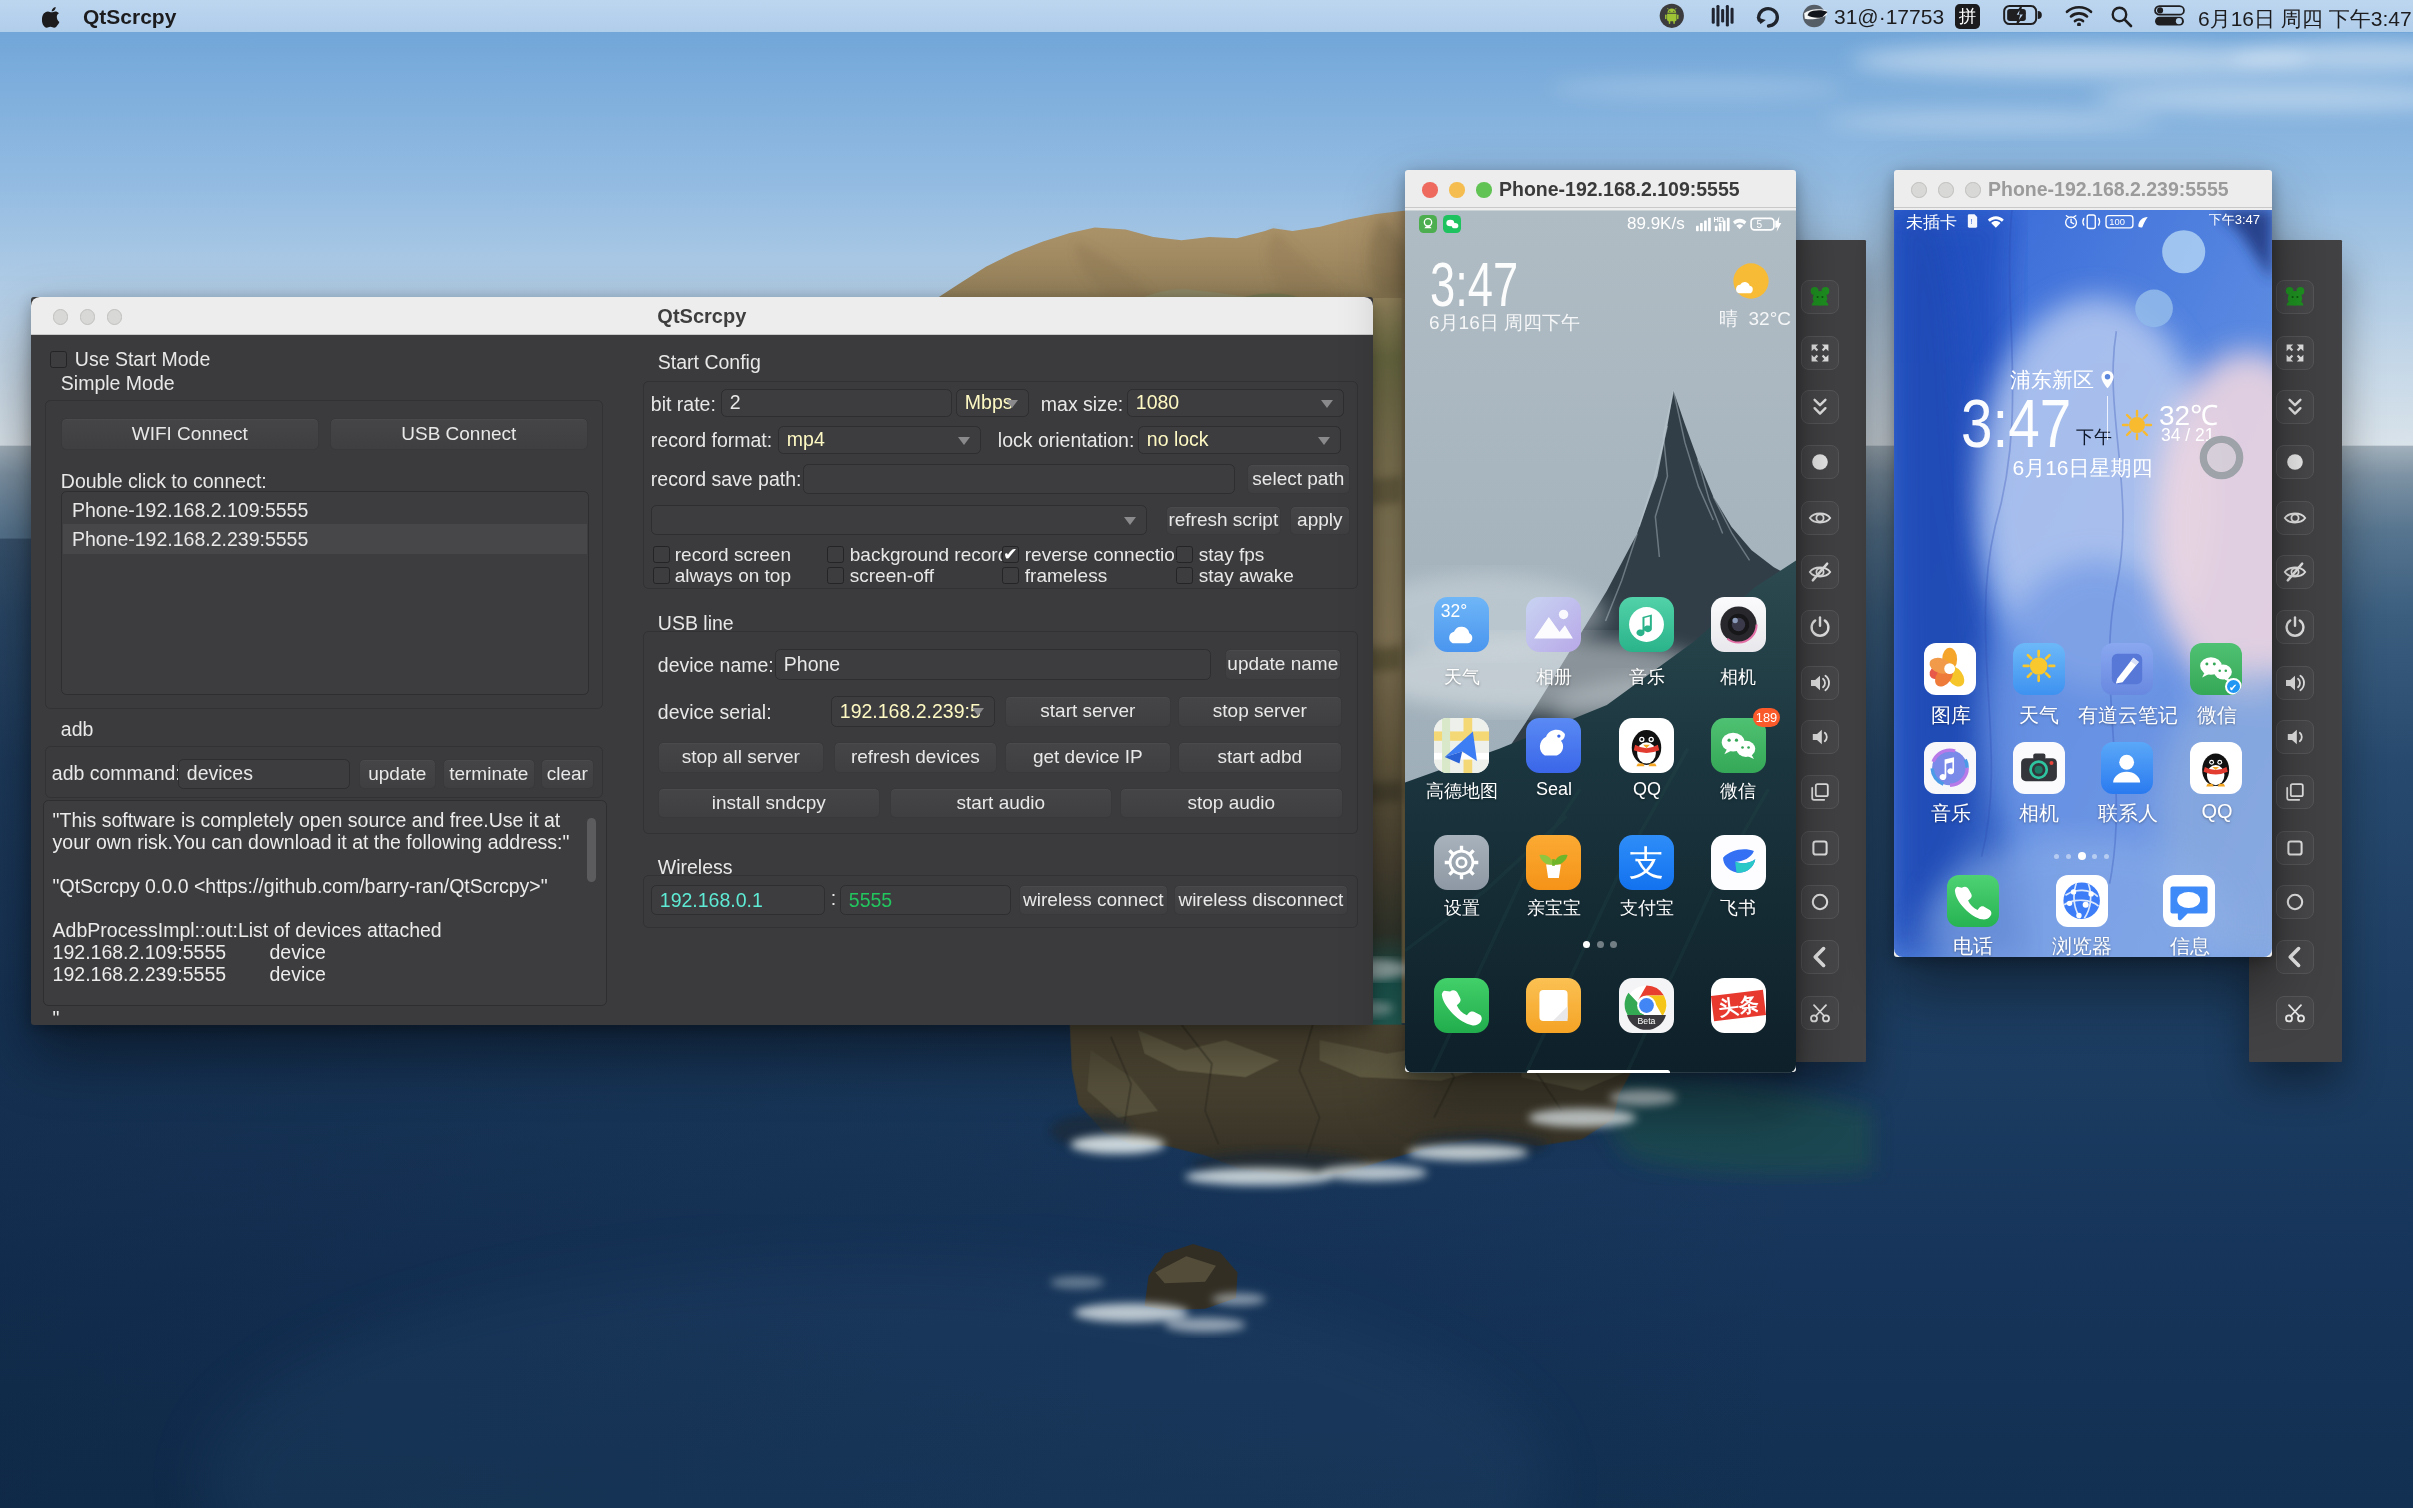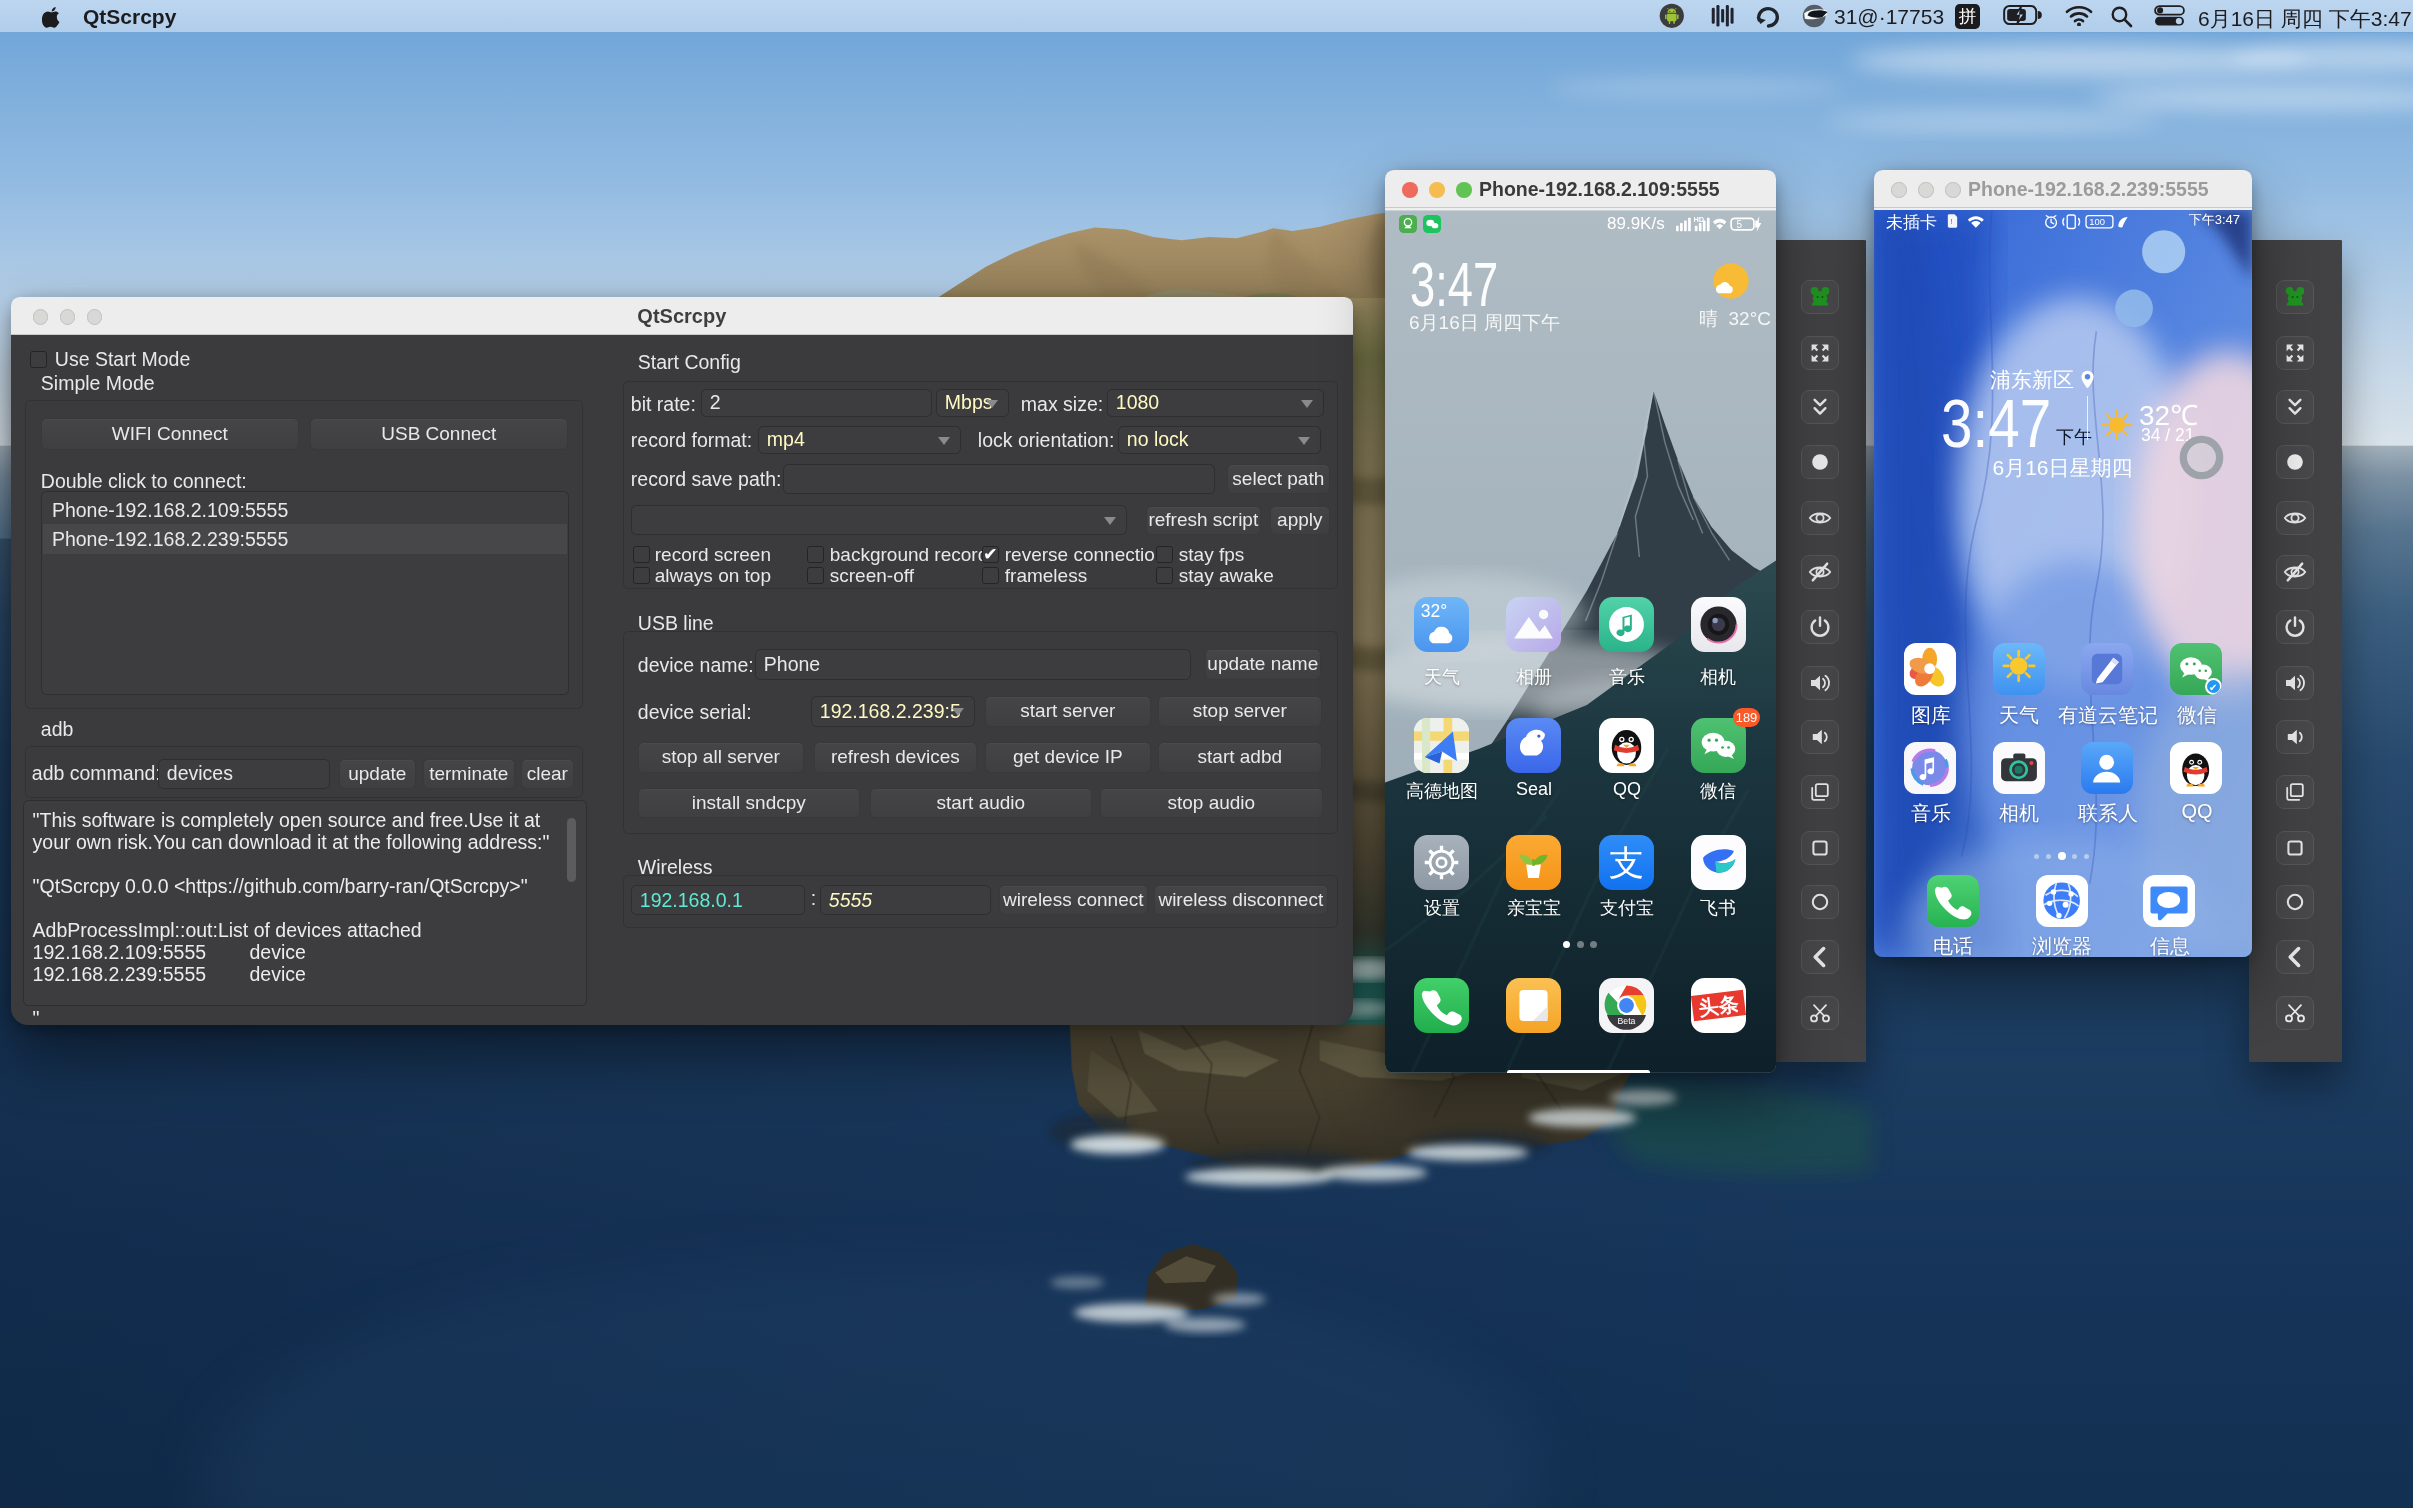--- a/index.html
+++ b/index.html
@@ -3,21 +3,21 @@
 <meta charset="utf-8">
 <style>
 * { margin:0; padding:0; box-sizing:border-box; }
 html,body { width:2413px; height:1508px; overflow:hidden; font-family:"Liberation Sans", sans-serif; }
 body { position:relative; background:#456; }
 #wall { position:absolute; left:0; top:0; width:2413px; height:1508px; }
 
 #menubar { position:absolute; left:0; top:0; width:2413px; height:32px; background:linear-gradient(#bdd6f0,#b0cdea); display:flex; align-items:center; color:#1c1c1e; }
 #menubar .app { font-weight:bold; font-size:21px; }
 
-.win { position:absolute; border-radius:17px; box-shadow:0 30px 61px rgba(0,0,0,.45), 0 4px 16px rgba(0,0,0,.3); }
+.win { position:absolute; border-radius:3px; box-shadow:0 30px 61px rgba(0,0,0,.45), 0 4px 16px rgba(0,0,0,.3);margin-left:20px; }
 .tbar { position:absolute; left:0; top:0; right:0; height:38px; background:#ededed; border-radius:8.8px 8.8px 0 0; border-bottom:0.7px solid #c9c9c9; }
 .tl { position:absolute; top:12px; width:15.5px; height:15.5px; border-radius:50%; }
 .tl.gray { background:#d8d8d6; border:0.7px solid #c0c0be; }
 .ttxt { position:absolute; top:0; height:38px; width:100%; text-align:center; line-height:38px; font-size:20px; font-weight:bold; }
 
 .lbl { position:absolute; color:#e8e8e8; font-size:19.5px; white-space:nowrap; }
 .btn { position:absolute; background:linear-gradient(#454547,#3f3f41); border:1.3px solid #39393b; border-radius:5.4px; color:#e8e8e8; font-size:19px; text-align:center; white-space:nowrap; box-shadow:inset 0 0.7px 0 rgba(255,255,255,.04); }
 .inp { position:absolute; background:#3d3d3f; border:1.3px solid #2e2e30; border-radius:5.4px; color:#e8e8e8; font-size:19.5px; padding-left:8px; white-space:nowrap; }
 .cmb { position:absolute; background:#3d3d3f; border:1.3px solid #2e2e30; border-radius:5.4px; color:#fef9c3; font-size:19.5px; padding-left:8px; white-space:nowrap; }
 .cmb:after { content:""; position:absolute; right:9.4px; top:50%; margin-top:-3.4px; border-left:6.7px solid transparent; border-right:6.7px solid transparent; border-top:8px solid #8a8a8c; }
@@ -312,21 +312,21 @@
     <div class="btn" style="left:803px;top:407px;width:163px;height:31px;line-height:28px;">refresh devices</div>
     <div class="btn" style="left:974px;top:407px;width:166px;height:31px;line-height:28px;">get device IP</div>
     <div class="btn" style="left:1147px;top:407px;width:164px;height:31px;line-height:28px;">start adbd</div>
     <div class="btn" style="left:627px;top:453px;width:222px;height:30px;line-height:28px;">install sndcpy</div>
     <div class="btn" style="left:859px;top:453px;width:222px;height:30px;line-height:28px;">start audio</div>
     <div class="btn" style="left:1089px;top:453px;width:223px;height:30px;line-height:28px;">stop audio</div>
     <div class="lbl" style="left:627px;top:521px;">Wireless</div>
     <div class="gbox" style="left:612px;top:540px;width:715px;height:53px;"></div>
     <div class="inp" style="left:620px;top:550px;width:174px;height:30px;line-height:28px;color:#5eead4;">192.168.0.1</div>
     <div class="lbl" style="left:800px;top:552px;">:</div>
-    <div class="inp" style="left:809px;top:550px;width:171px;height:30px;line-height:28px;color:#fef9c3;font-style:italic;">5555</div>
+    <div class="inp" style="left:809px;top:550px;width:171px;height:30px;line-height:28px;color:#22c55e;">5555</div>
     <div class="btn" style="left:988px;top:550px;width:149px;height:30px;line-height:28px;">wireless connect</div>
     <div class="btn" style="left:1143px;top:550px;width:174px;height:30px;line-height:28px;">wireless disconnect</div>
   </div>
 </div>
 
 <svg width="0" height="0" style="position:absolute;">
   <defs>
     <symbol id="i-logo" viewBox="0 0 40 40">
       <g fill="#1f9421">
         <circle cx="11" cy="10" r="6.5"></circle>

